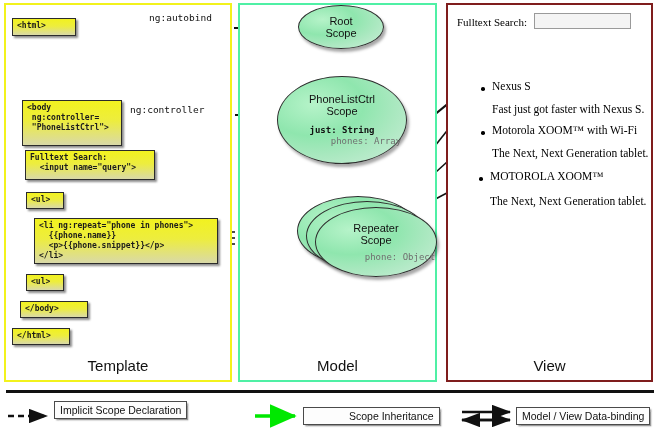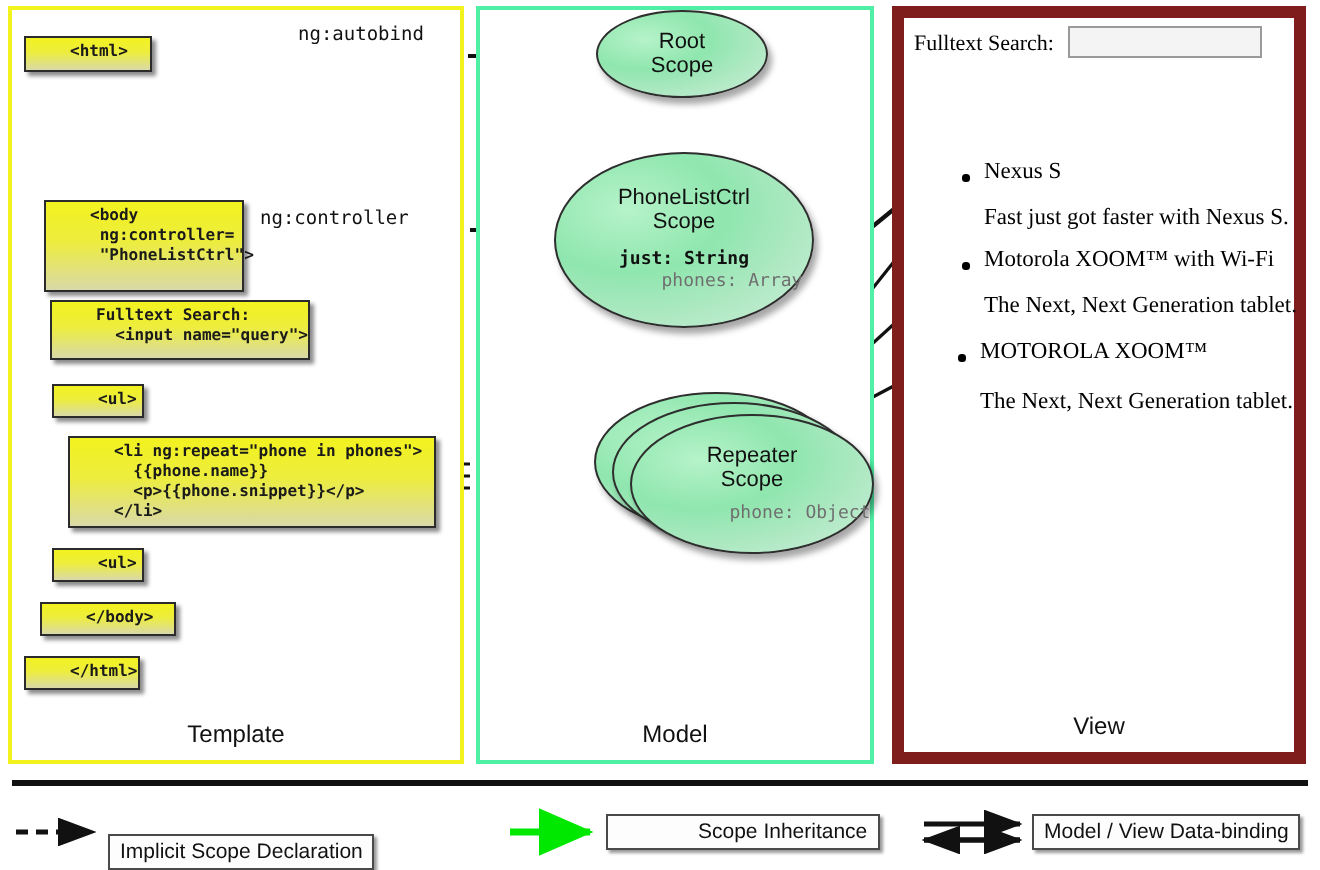--- a/index.html
+++ b/index.html
@@ -3,32 +3,32 @@
 <meta charset="utf-8">
 <style>
   html,body{margin:0;padding:0;background:#ffffff;}
   body{width:660px;height:435px;overflow:hidden;font-family:"Liberation Sans",sans-serif;}
   #root{position:relative;width:660px;height:435px;background:#fff;}
 
   
   .panel{position:absolute;background:#fff;box-sizing:border-box;}
   .panel.template{left:4px;top:3px;width:228px;height:379px;border:2px solid #f2f21c;}
   .panel.model{left:238px;top:3px;width:199px;height:379px;border:2px solid #4ff0a5;}
-  .panel.view{left:446px;top:3px;width:207px;height:379px;border:6px solid #7f1d1d;}
+  .panel.view{left:446px;top:3px;width:207px;height:379px;border:2px solid #7f1d1d;}
   .panel-title{position:absolute;bottom:6px;left:0;width:100%;text-align:center;
-    font-size:12px;color:#111;font-family:"Liberation Sans",sans-serif;}
+    font-size:15px;color:#111;font-family:"Liberation Sans",sans-serif;}
 
   
   .cbox{position:absolute;box-sizing:border-box;
     border:1px solid #2b2b2b;
     background:linear-gradient(180deg,#f2f21f 0%,#eded3e 45%,#d9d9a8 100%);
     box-shadow:2px 2px 2px rgba(0,0,0,.45);
     font-family:"DejaVu Sans Mono","Liberation Mono",monospace;
     font-size:8px;line-height:10px;color:#1a1a1a;
-    padding:2px 22px;white-space:pre;font-weight:bold;}
+    padding:2px 4px;white-space:pre;font-weight:bold;}
 
   
   .ell{position:absolute;box-sizing:border-box;border-radius:50%;
     border:1.5px solid #2e2e2e;
     background:radial-gradient(ellipse at 28% 32%, #b6f3c9 0%, #8fe6ae 38%, #a9e8bf 62%, #cfeedb 100%);
     box-shadow:2px 3px 3px rgba(0,0,0,.35);
     display:flex;flex-direction:column;align-items:center;justify-content:center;
     text-align:center;color:#111;}
   .ell .ttl{font-family:"Liberation Sans",sans-serif;font-size:11px;line-height:12px;}
   .ell .prop{font-family:"DejaVu Sans Mono","Liberation Mono",monospace;font-size:9px;line-height:11px;}
@@ -207,18 +207,18 @@
 
       <line x1="8" y1="18" x2="47" y2="18" stroke="#111" stroke-width="2.4" stroke-dasharray="6,4" marker-end="url(#lg-b)"></line>
 
       <line x1="255" y1="18" x2="295" y2="18" stroke="#00e800" stroke-width="3.4" marker-end="url(#lg-g)"></line>
 
       <line x1="462" y1="14" x2="510" y2="14" stroke="#111" stroke-width="2.4" marker-end="url(#lg-b)"></line>
       <line x1="510" y1="22" x2="462" y2="22" stroke="#111" stroke-width="2.4" marker-end="url(#lg-b)"></line>
       <line x1="462" y1="22" x2="510" y2="22" stroke="#111" stroke-width="2.4" marker-end="url(#lg-b)"></line>
     </svg>
 
-    <div class="lg-box" style="left:54px;top:19px;">Implicit Scope Declaration</div>
+    <div class="lg-box" style="left:54px;top:3px;">Implicit Scope Declaration</div>
     <div class="lg-box" style="left:303px;top:9px;padding-left:45px;">Scope Inheritance</div>
     <div class="lg-box" style="left:516px;top:9px;">Model / View Data-binding</div>
   </div>
 
 </div>
 
 </body></html>

